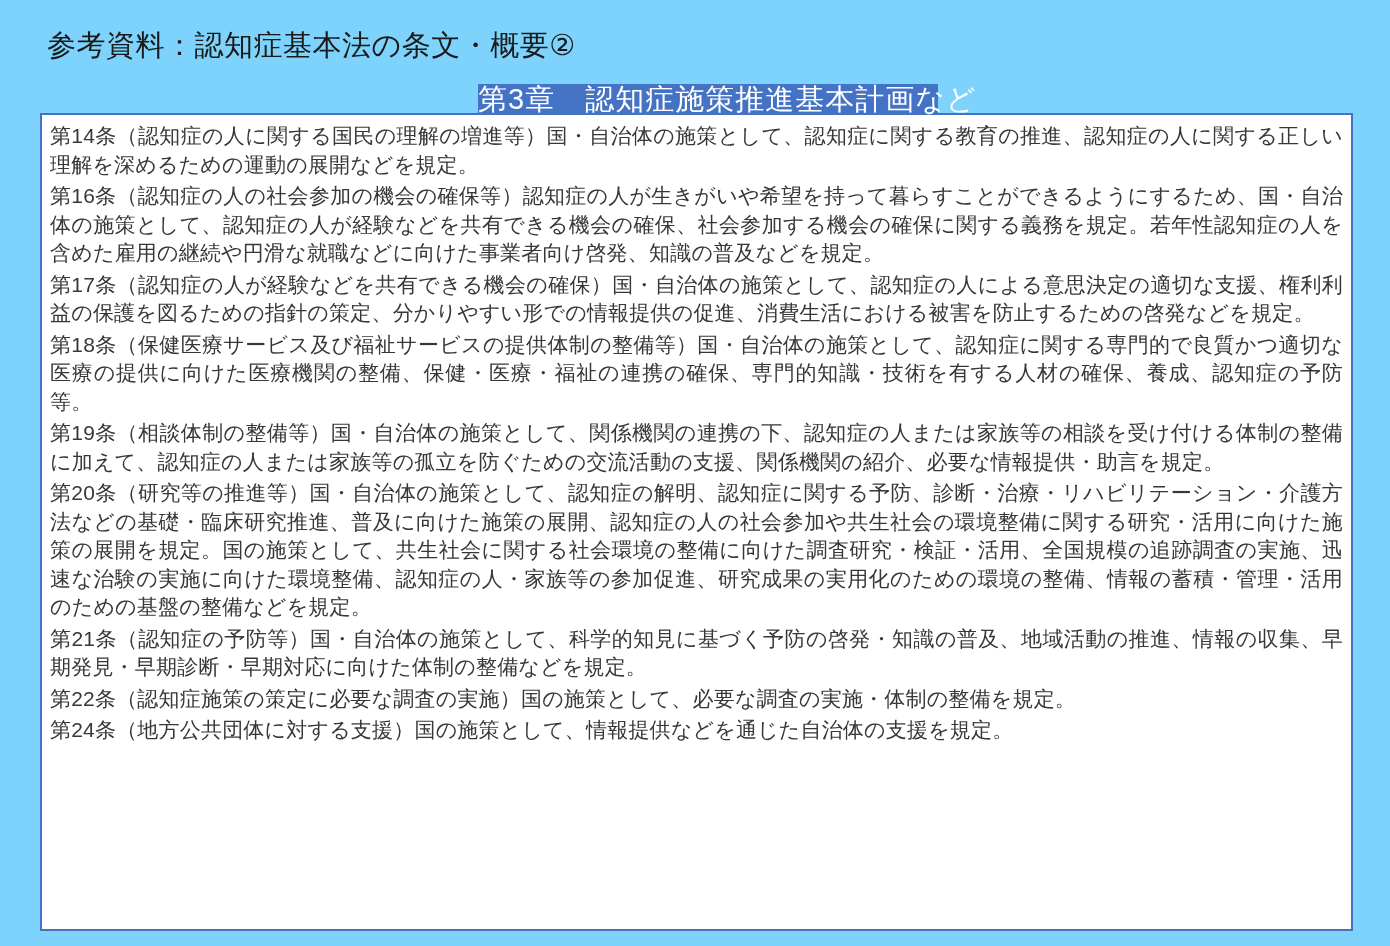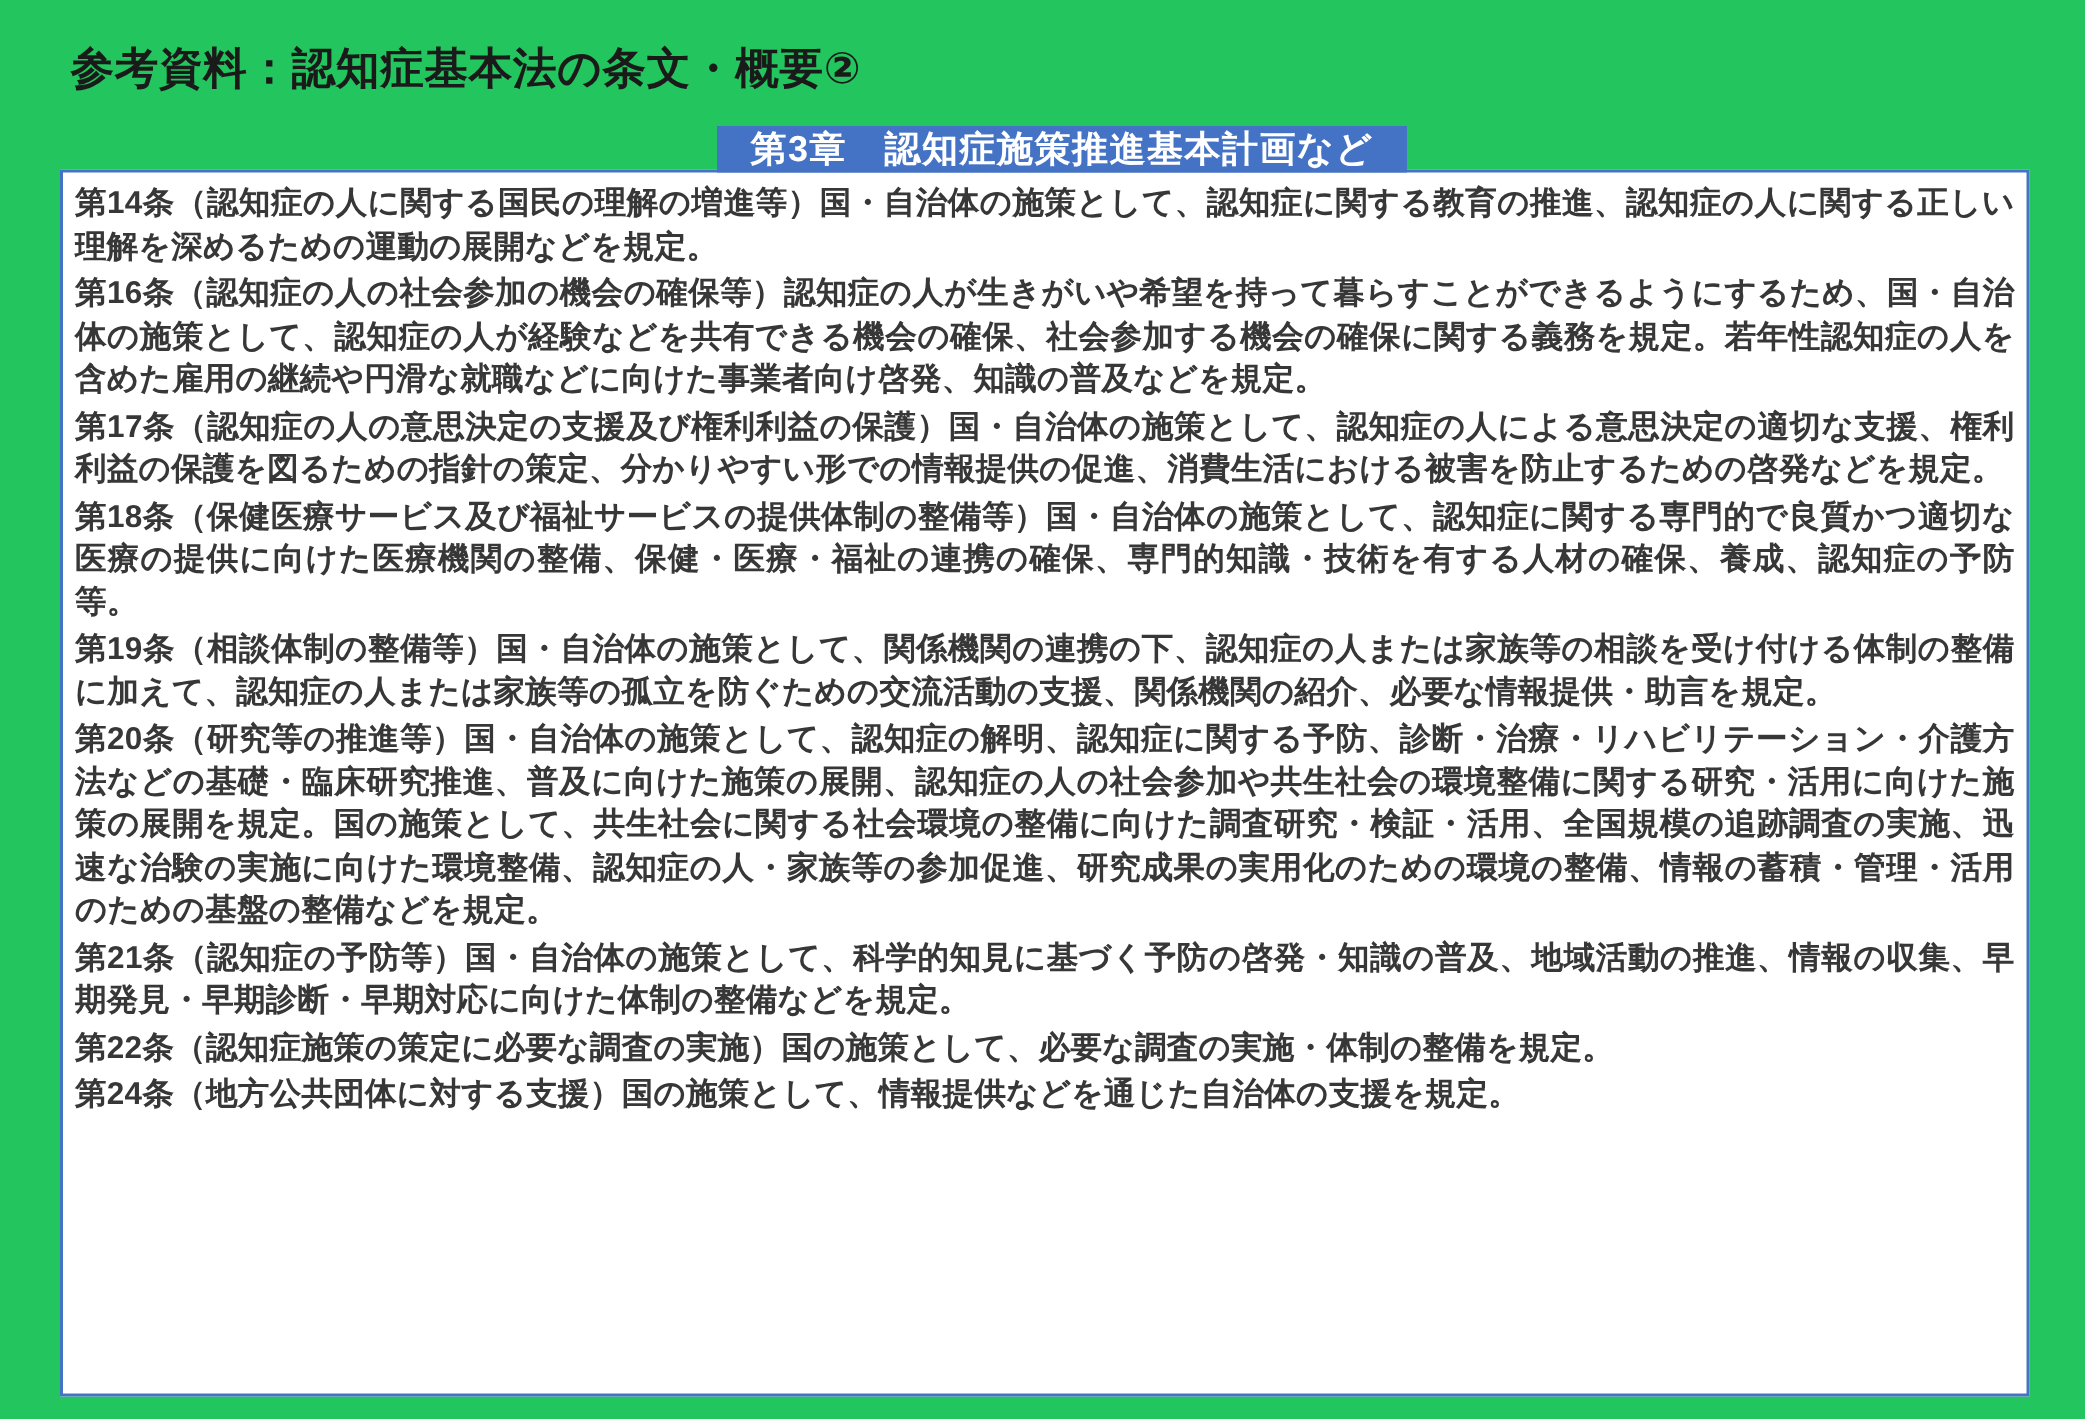--- a/index.html
+++ b/index.html
@@ -5,38 +5,37 @@
   * { margin: 0; padding: 0; box-sizing: border-box; }
   html, body {
     width: 1390px; height: 946px;
     background: #ffffff;
     font-family: "Liberation Sans", "DejaVu Sans", sans-serif;
     overflow: hidden;
   }
   .page {
     position: relative;
     width: 1390px; height: 946px;
-    background: #22c55e;
-    font-weight: bold;
+    background: #7dd3fc;
   }
   .page-title {
     position: absolute;
     left: 47px; top: 26px;
     font-size: 29px;
     letter-spacing: 0.5px;
     color: #1a1a1a;
     white-space: nowrap;
   }
   .chapter-banner {
     position: absolute;
     left: 478px; top: 84px;
     width: 460px; height: 31px;
     background: #4472C4;
     color: #ffffff;
-    font-size: 24px;
+    font-size: 29px;
     line-height: 31px;
     text-align: center;
     letter-spacing: 1px;
     z-index: 2;
     white-space: nowrap;
   }
   .content-box {
     position: absolute;
     left: 40px; top: 113px;
     width: 1313px; height: 818px;
@@ -64,21 +63,21 @@
   <div class="chapter-banner">第3章　認知症施策推進基本計画など</div>
 
   <div class="content-box">
     <div class="articles">
 
         <p>第14条（認知症の人に関する国民の理解の増進等）国・自治体の施策として、認知症に関する教育の推進、認知症の人に関する正しい理解を深めるための運動の展開などを規定。</p>
 
 
         <p>第16条（認知症の人の社会参加の機会の確保等）認知症の人が生きがいや希望を持って暮らすことができるようにするため、国・自治体の施策として、認知症の人が経験などを共有できる機会の確保、社会参加する機会の確保に関する義務を規定。若年性認知症の人を含めた雇用の継続や円滑な就職などに向けた事業者向け啓発、知識の普及などを規定。</p>
 
-        <p>第17条（認知症の人の意思決定の支援及び権利利益の保護）国・自治体の施策として、認知症の人による意思決定の適切な支援、権利利益の保護を図るための指針の策定、分かりやすい形での情報提供の促進、消費生活における被害を防止するための啓発などを規定。</p>
+        <p>第17条（認知症の人が経験などを共有できる機会の確保）国・自治体の施策として、認知症の人による意思決定の適切な支援、権利利益の保護を図るための指針の策定、分かりやすい形での情報提供の促進、消費生活における被害を防止するための啓発などを規定。</p>
 
         <p>第18条（保健医療サービス及び福祉サービスの提供体制の整備等）国・自治体の施策として、認知症に関する専門的で良質かつ適切な医療の提供に向けた医療機関の整備、保健・医療・福祉の連携の確保、専門的知識・技術を有する人材の確保、養成、認知症の予防等。</p>
 
         <p>第19条（相談体制の整備等）国・自治体の施策として、関係機関の連携の下、認知症の人または家族等の相談を受け付ける体制の整備に加えて、認知症の人または家族等の孤立を防ぐための交流活動の支援、関係機関の紹介、必要な情報提供・助言を規定。</p>
 
         <p>第20条（研究等の推進等）国・自治体の施策として、認知症の解明、認知症に関する予防、診断・治療・リハビリテーション・介護方法などの基礎・臨床研究推進、普及に向けた施策の展開、認知症の人の社会参加や共生社会の環境整備に関する研究・活用に向けた施策の展開を規定。国の施策として、共生社会に関する社会環境の整備に向けた調査研究・検証・活用、全国規模の追跡調査の実施、迅速な治験の実施に向けた環境整備、認知症の人・家族等の参加促進、研究成果の実用化のための環境の整備、情報の蓄積・管理・活用のための基盤の整備などを規定。</p>
 
         <p>第21条（認知症の予防等）国・自治体の施策として、科学的知見に基づく予防の啓発・知識の普及、地域活動の推進、情報の収集、早期発見・早期診断・早期対応に向けた体制の整備などを規定。</p>
 
         <p>第22条（認知症施策の策定に必要な調査の実施）国の施策として、必要な調査の実施・体制の整備を規定。</p>

